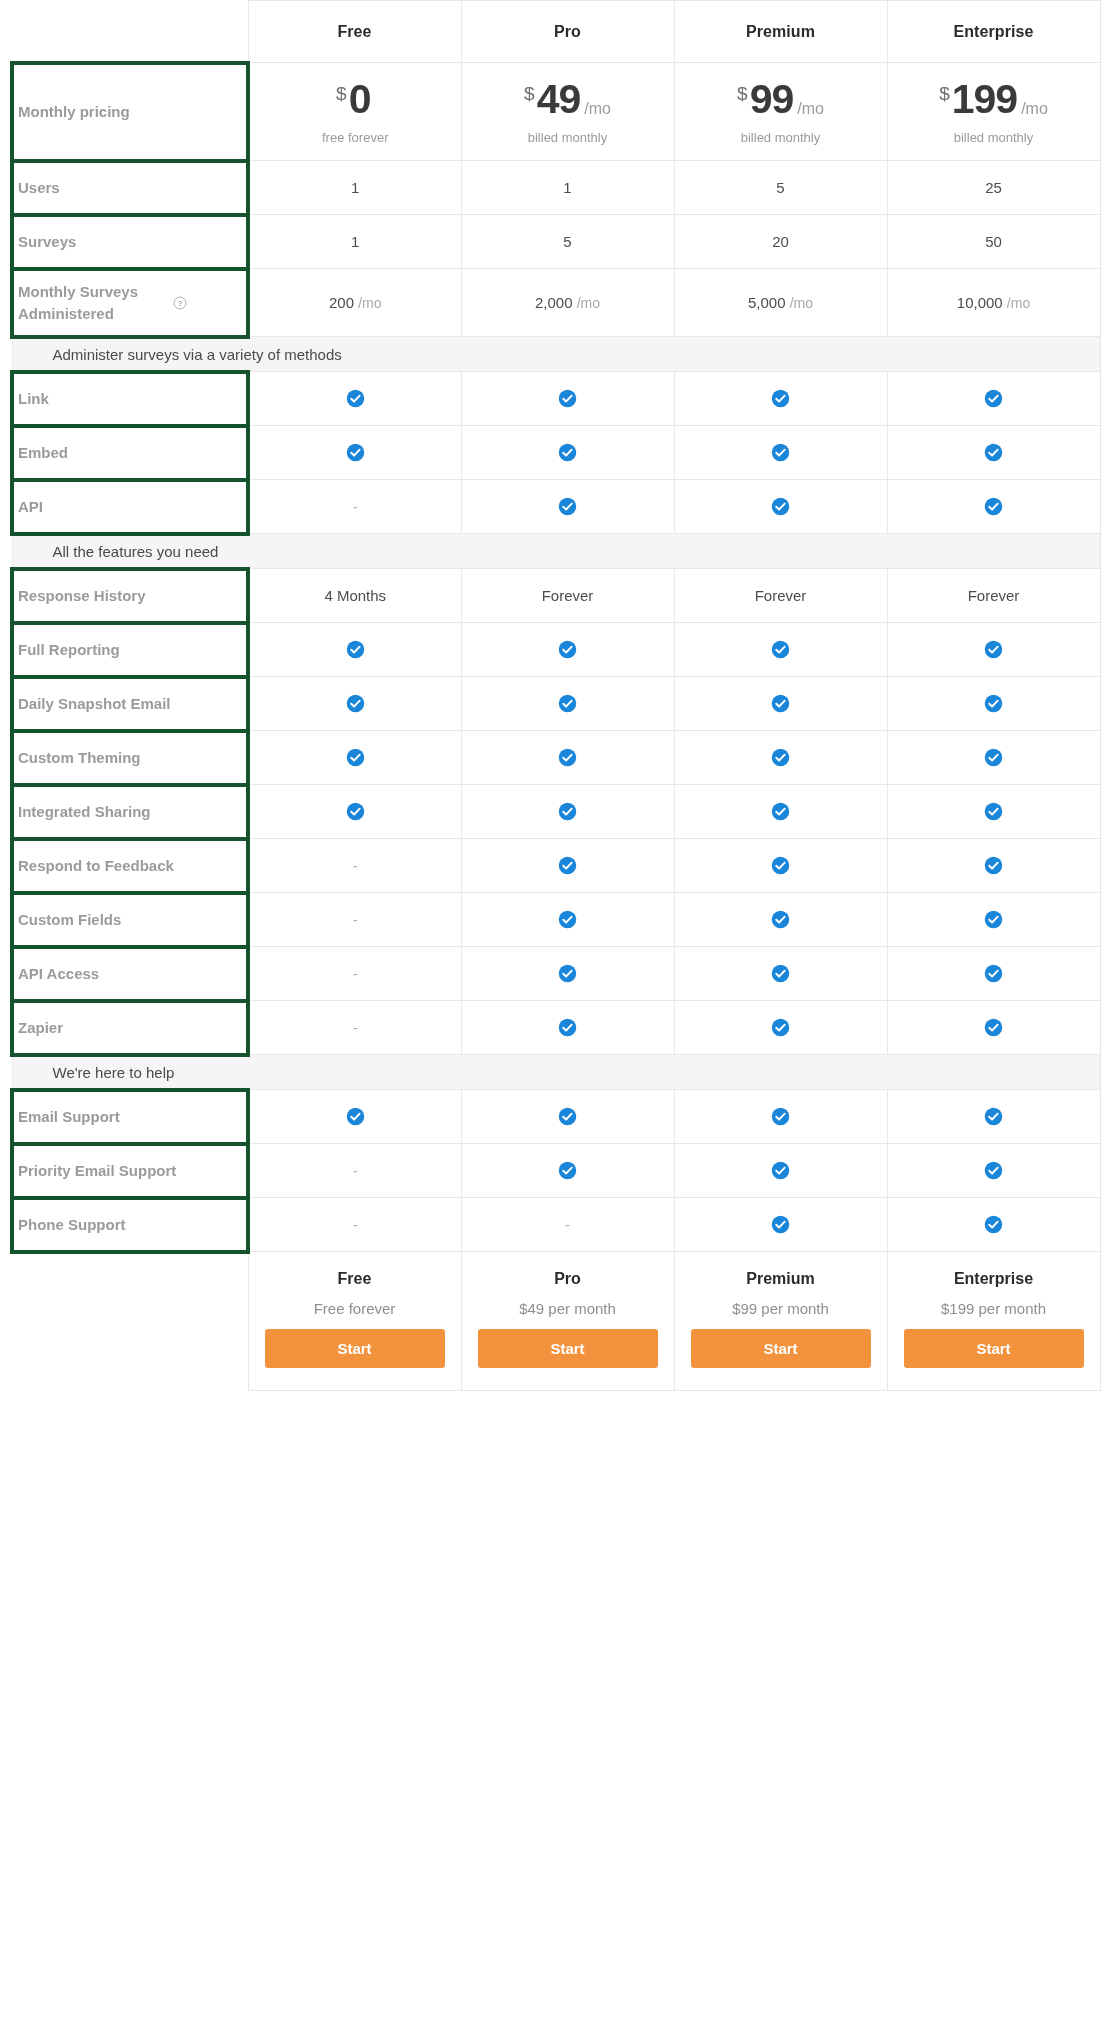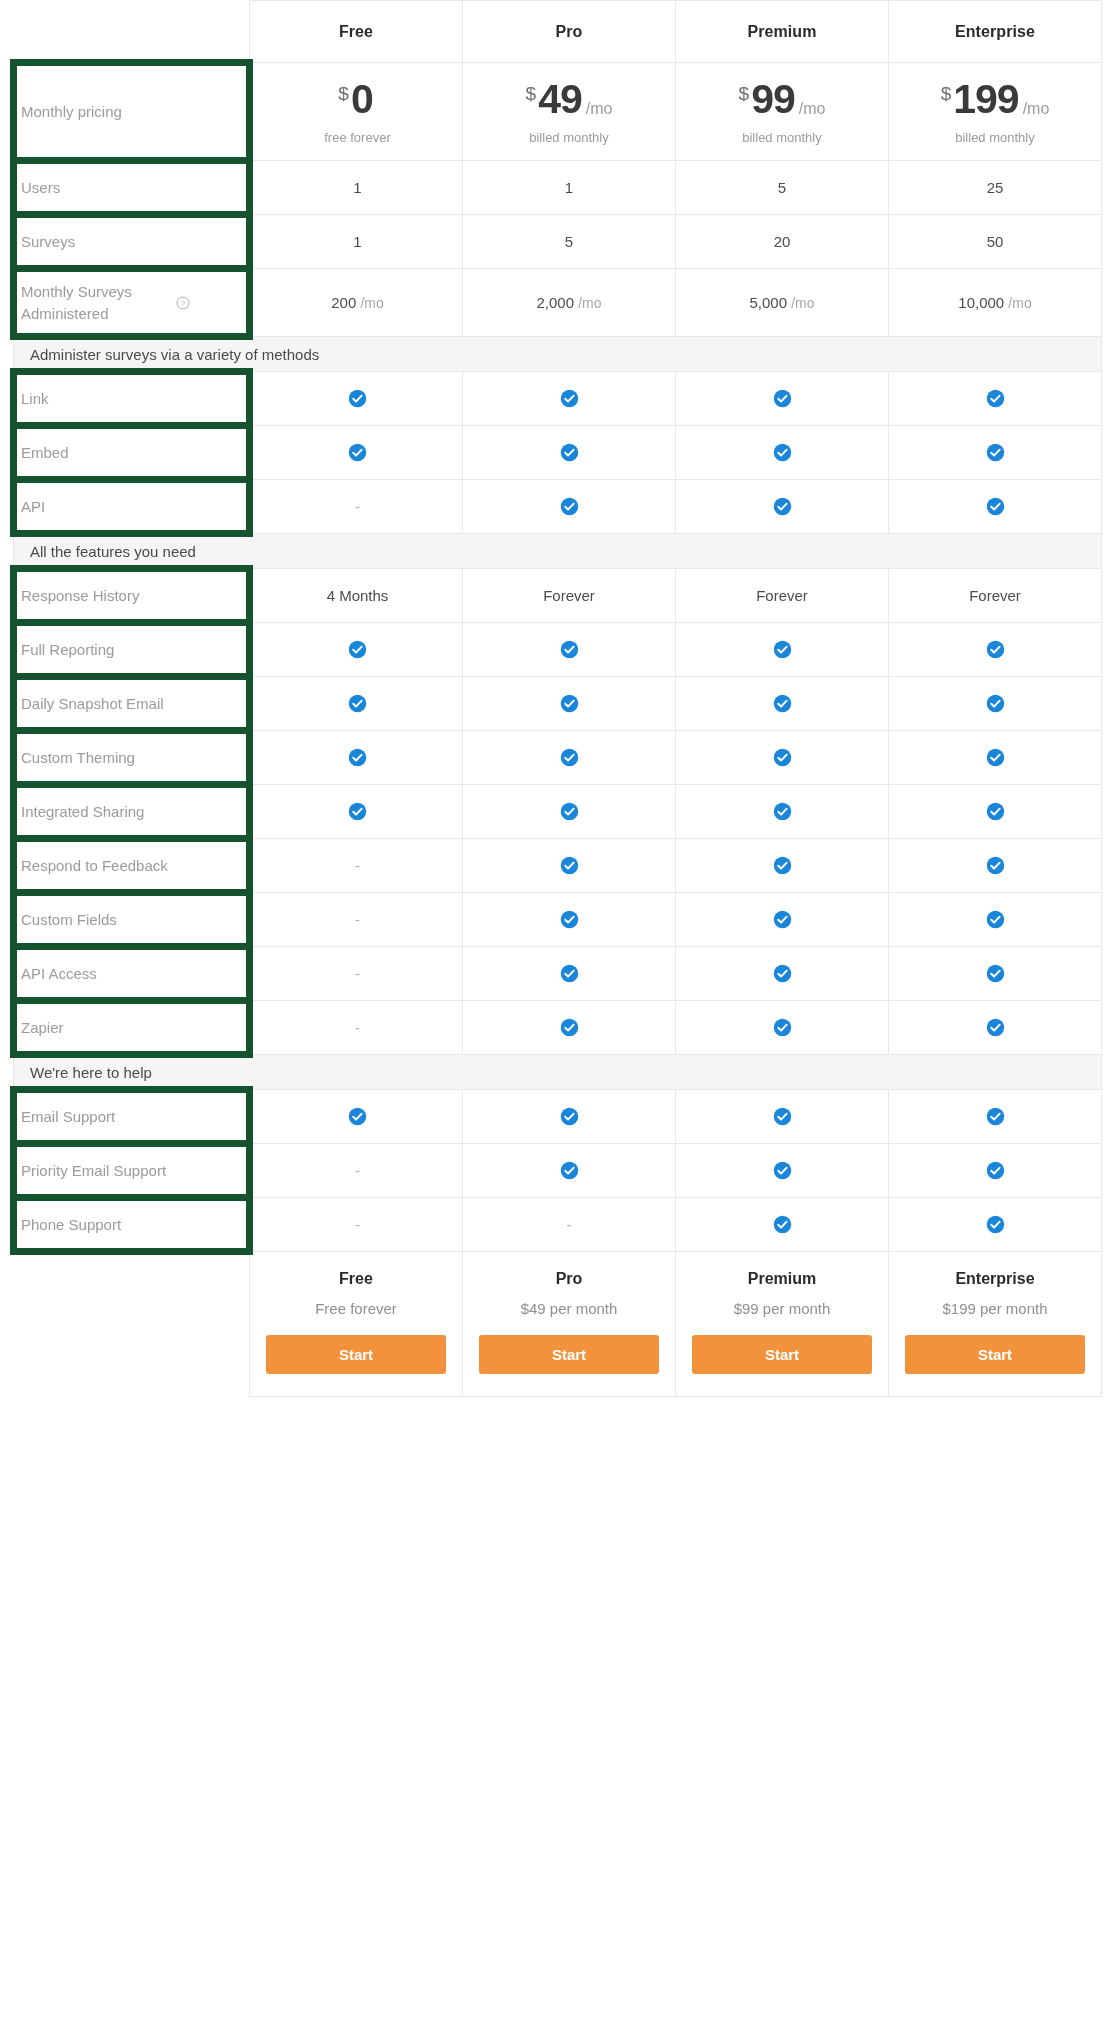--- a/index.html
+++ b/index.html
@@ -39,25 +39,25 @@
     height: 62px;
     font-size: 16px;
     font-weight: bold;
     color: #2b2b2b;
     background: #ffffff;
     letter-spacing: .1px;
   }
 
   
   td.feature-name {
-    border: 7px solid #14532d;
+    border: 4px solid #14532d;
     padding: 0 0 0 4px;
     font-size: 15px;
     color: #9b9b9b;
-    font-weight: 400;
+    font-weight: 700;
     vertical-align: middle;
     line-height: 1.45;
     background: #ffffff;
   }
   td.value-cell {
     border: 1px solid #e8e8e8;
     text-align: center;
     vertical-align: middle;
     font-size: 15px;
     color: #4c4c4c;
@@ -107,21 +107,21 @@
 
   .mo-suffix { color: #a8a8a8; font-size: 14px; }
 
   
   tr.section-row td {
     background: #f5f5f5;
     border: 1px solid #e8e8e8;
     height: 35px;
     font-size: 15px;
     color: #4a4a4a;
-    padding-left: 16px;
+    padding-left: 40px;
     vertical-align: middle;
   }
 
   
   .check-icon { display: inline-block; vertical-align: middle; line-height: 0; }
   .dash {
     color: #b0b0b0;
     font-size: 15px;
     display: inline-block;
   }
@@ -150,21 +150,21 @@
     color: #2b2b2b;
   }
   .footer-price {
     margin-top: 12px;
     font-size: 15px;
     color: #8f8f8f;
   }
   .start-btn {
     display: block;
     width: 100%;
-    margin-top: 18px;
+    margin-top: 12px;
     background: #f2923d;
     color: #ffffff;
     border: none;
     border-radius: 3px;
     font-size: 15px;
     font-weight: bold;
     font-family: "Liberation Sans", sans-serif;
     padding: 11px 0;
     cursor: pointer;
   }

